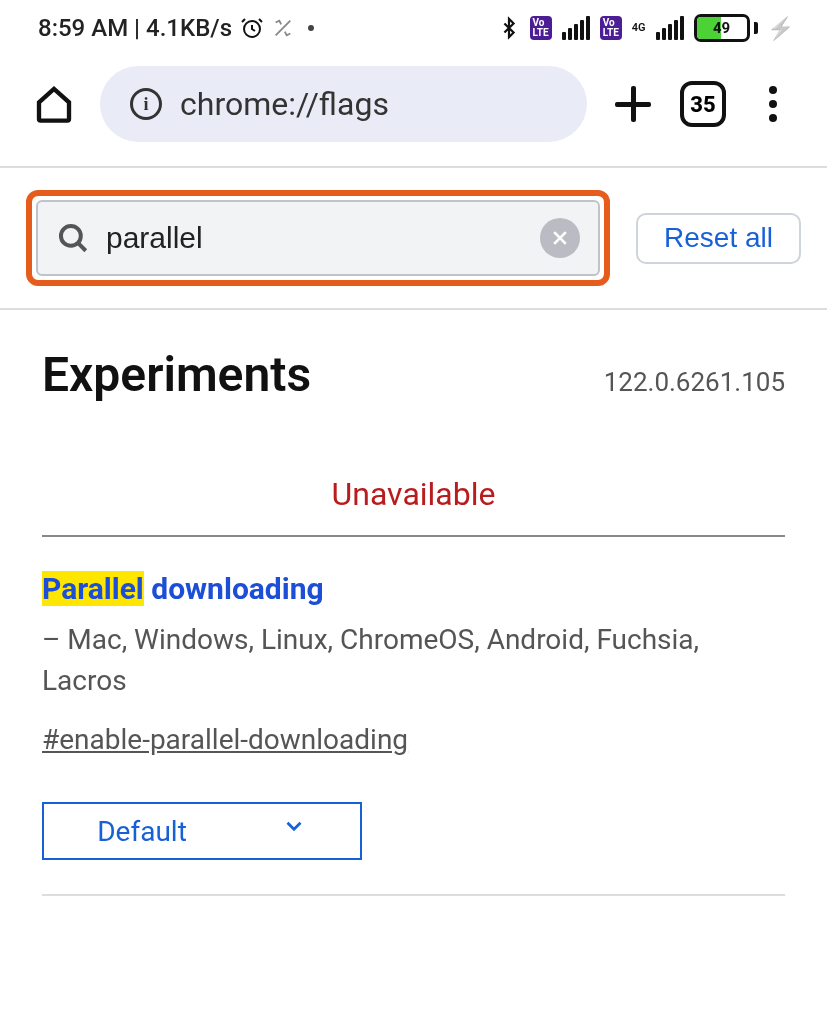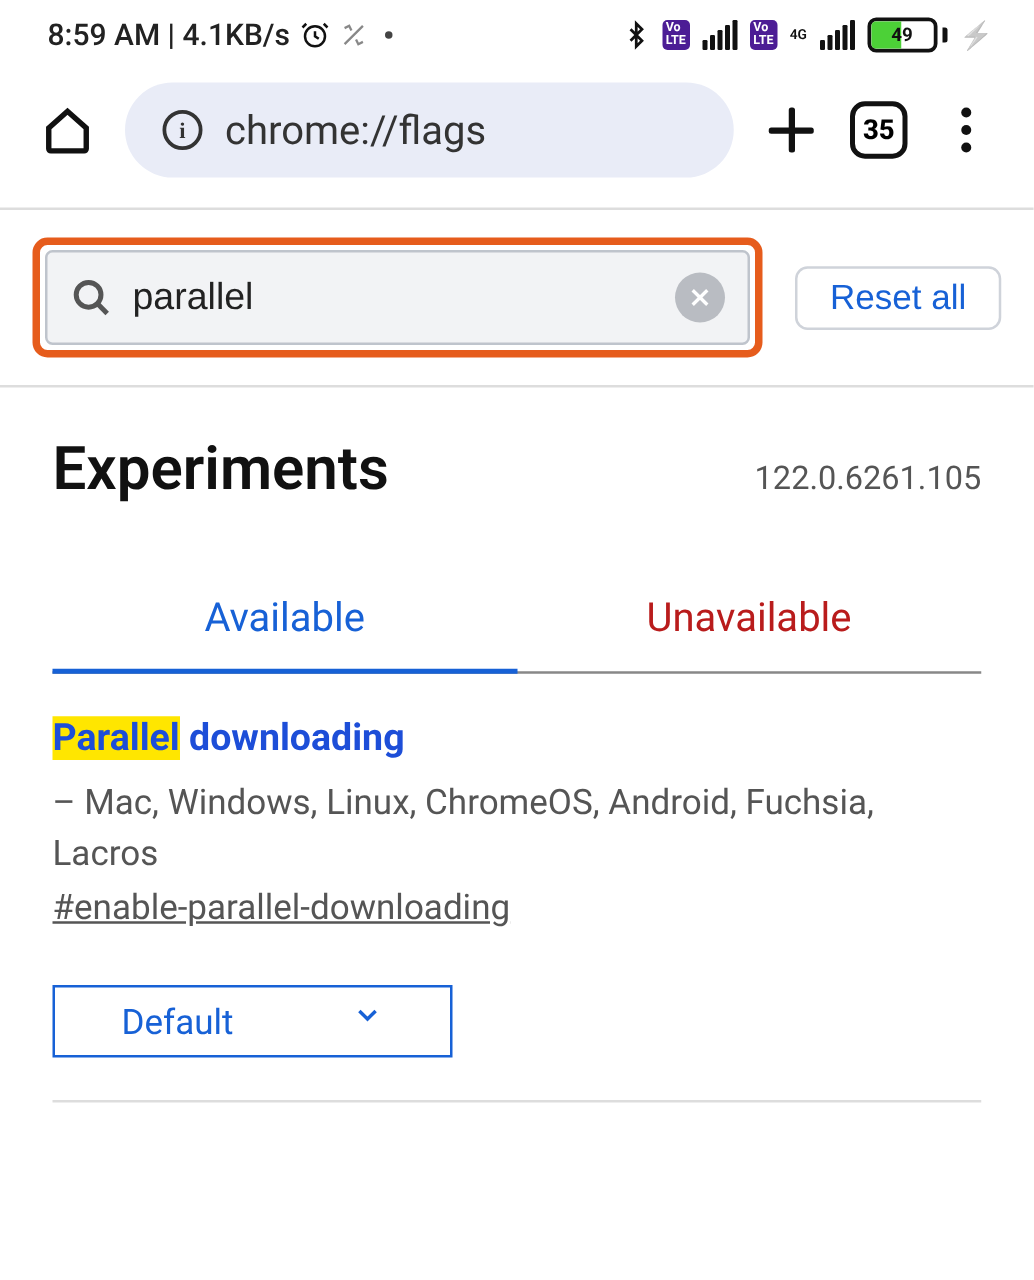--- a/index.html
+++ b/index.html
@@ -114,21 +114,21 @@
   .tab{
     flex:1;text-align:center;font-size:32px;padding:22px 0;color:#b91c1c;
   }
   .tab.active{color:#1761d6;border-bottom:4px solid #1761d6;margin-bottom:-2px;}
 
   
   .flag{padding:34px 42px 0 42px;}
   .flag-title{font-size:30px;font-weight:700;color:#1d4ed8;margin-bottom:14px;}
   .flag-title .hl{background:#ffe600;}
   .flag-desc{font-size:28px;color:#555;line-height:1.45;margin-bottom:6px;}
-  .flag-id{font-size:28px;color:#555;text-decoration:underline;display:inline-block;margin-top:0;}
+  .flag-id{font-size:28px;color:#555;text-decoration:underline;display:inline-block;margin-top:16px;}
   .flag-select{
     margin-top:46px;width:320px;height:58px;border:2px solid #1761d6;background:#fff;
     display:flex;align-items:center;justify-content:center;gap:94px;
     font-size:28px;color:#1761d6;
   }
   .flag-select .chev{display:inline-block;transform:translateY(-2px);}
   .flag-sep{height:2px;background:#ddd;margin:34px 42px 0 42px;}
 
 </style>
 </head>
@@ -233,21 +233,20 @@
 </div>
 
 <div class="divider"></div>
 
 <div class="page-head">
   <h1>Experiments</h1>
   <span class="version">122.0.6261.105</span>
 </div>
 
 <div class="tabs">
-  <div class="tab active">Available</div>
   <div class="tab">Unavailable</div>
 </div>
 
 <div class="flag">
   <div class="flag-title">
     <span class="hl">Parallel</span><span> downloading</span>
   </div>
   <div class="flag-desc">– Mac, Windows, Linux, ChromeOS, Android, Fuchsia, Lacros</div>
   <a class="flag-id">#enable-parallel-downloading</a>
   <div class="flag-select">

